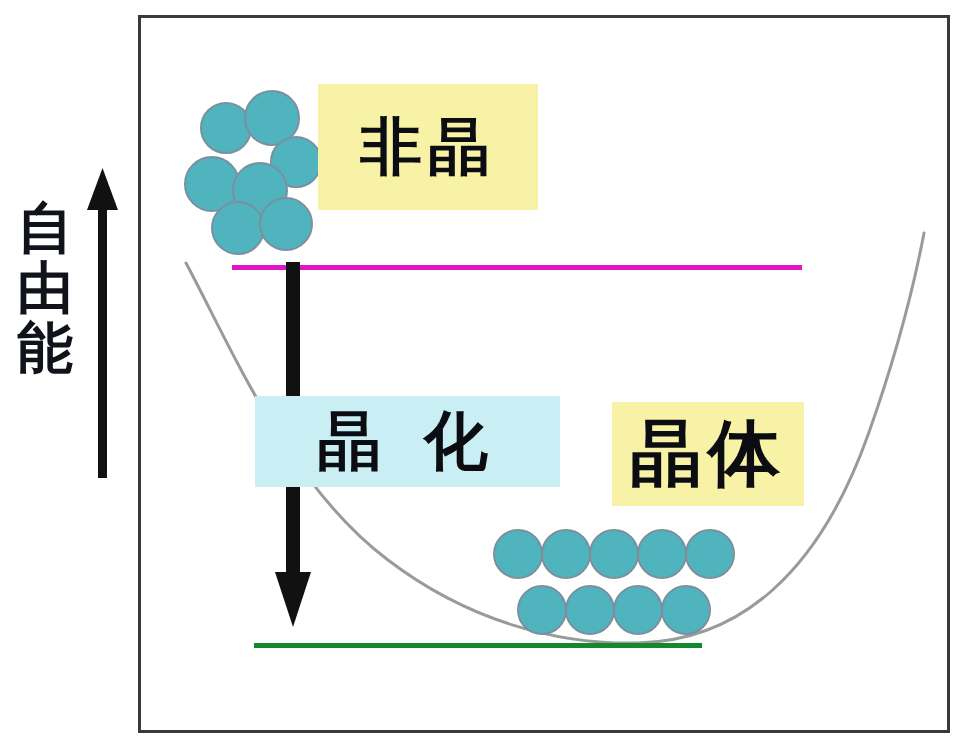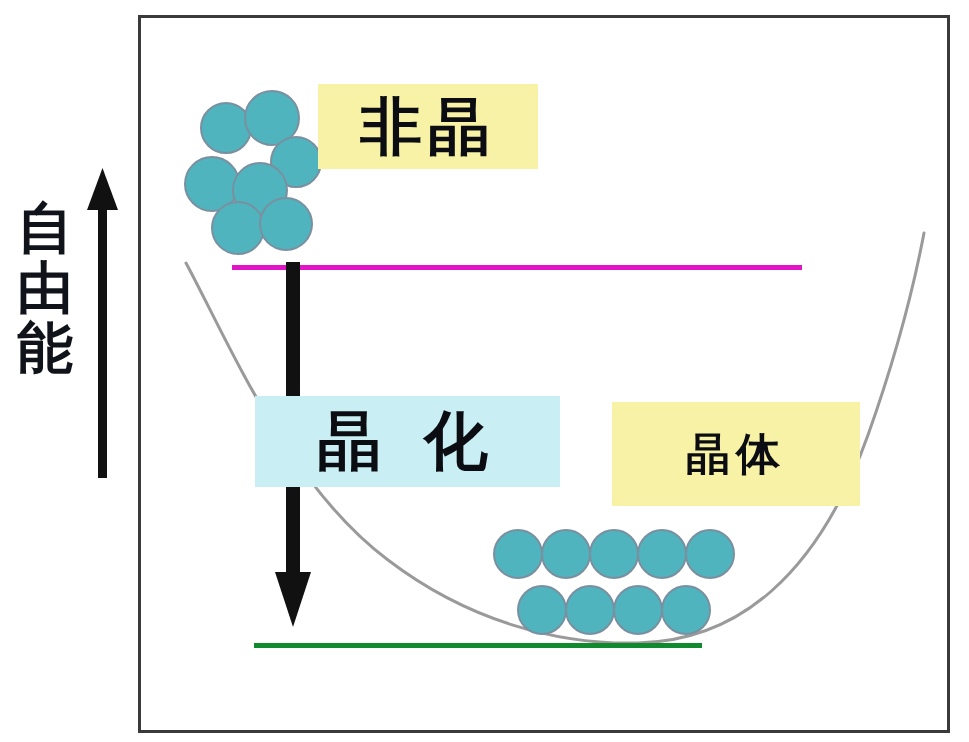--- a/index.html
+++ b/index.html
@@ -131,41 +131,41 @@
     justify-content: center;
     color: #0b0d12;
     font-weight: 700;
     font-family: "DejaVu Sans", "Liberation Sans", sans-serif;
     white-space: pre;
   }
   .callout.amorphous-label {
     left: 318px;
     top: 84px;
     width: 220px;
-    height: 85px;
+    height: 126px;
     background: #f8f2a6;
     font-size: 62px;
     letter-spacing: 6px;
   }
   .callout.crystallization-label {
     left: 255px;
     top: 396px;
     width: 305px;
     height: 91px;
     background: #c9eef3;
     font-size: 64px;
     letter-spacing: 10px;
   }
   .callout.crystal-label {
     left: 612px;
     top: 402px;
-    width: 248px;
+    width: 192px;
     height: 104px;
     background: #f8f2a6;
-    font-size: 44px;
+    font-size: 72px;
     letter-spacing: 6px;
   }
 </style>
 </head>
 <body>
 
 <div id="stage">
 
   <div class="axis-label">
     <span>自</span>

